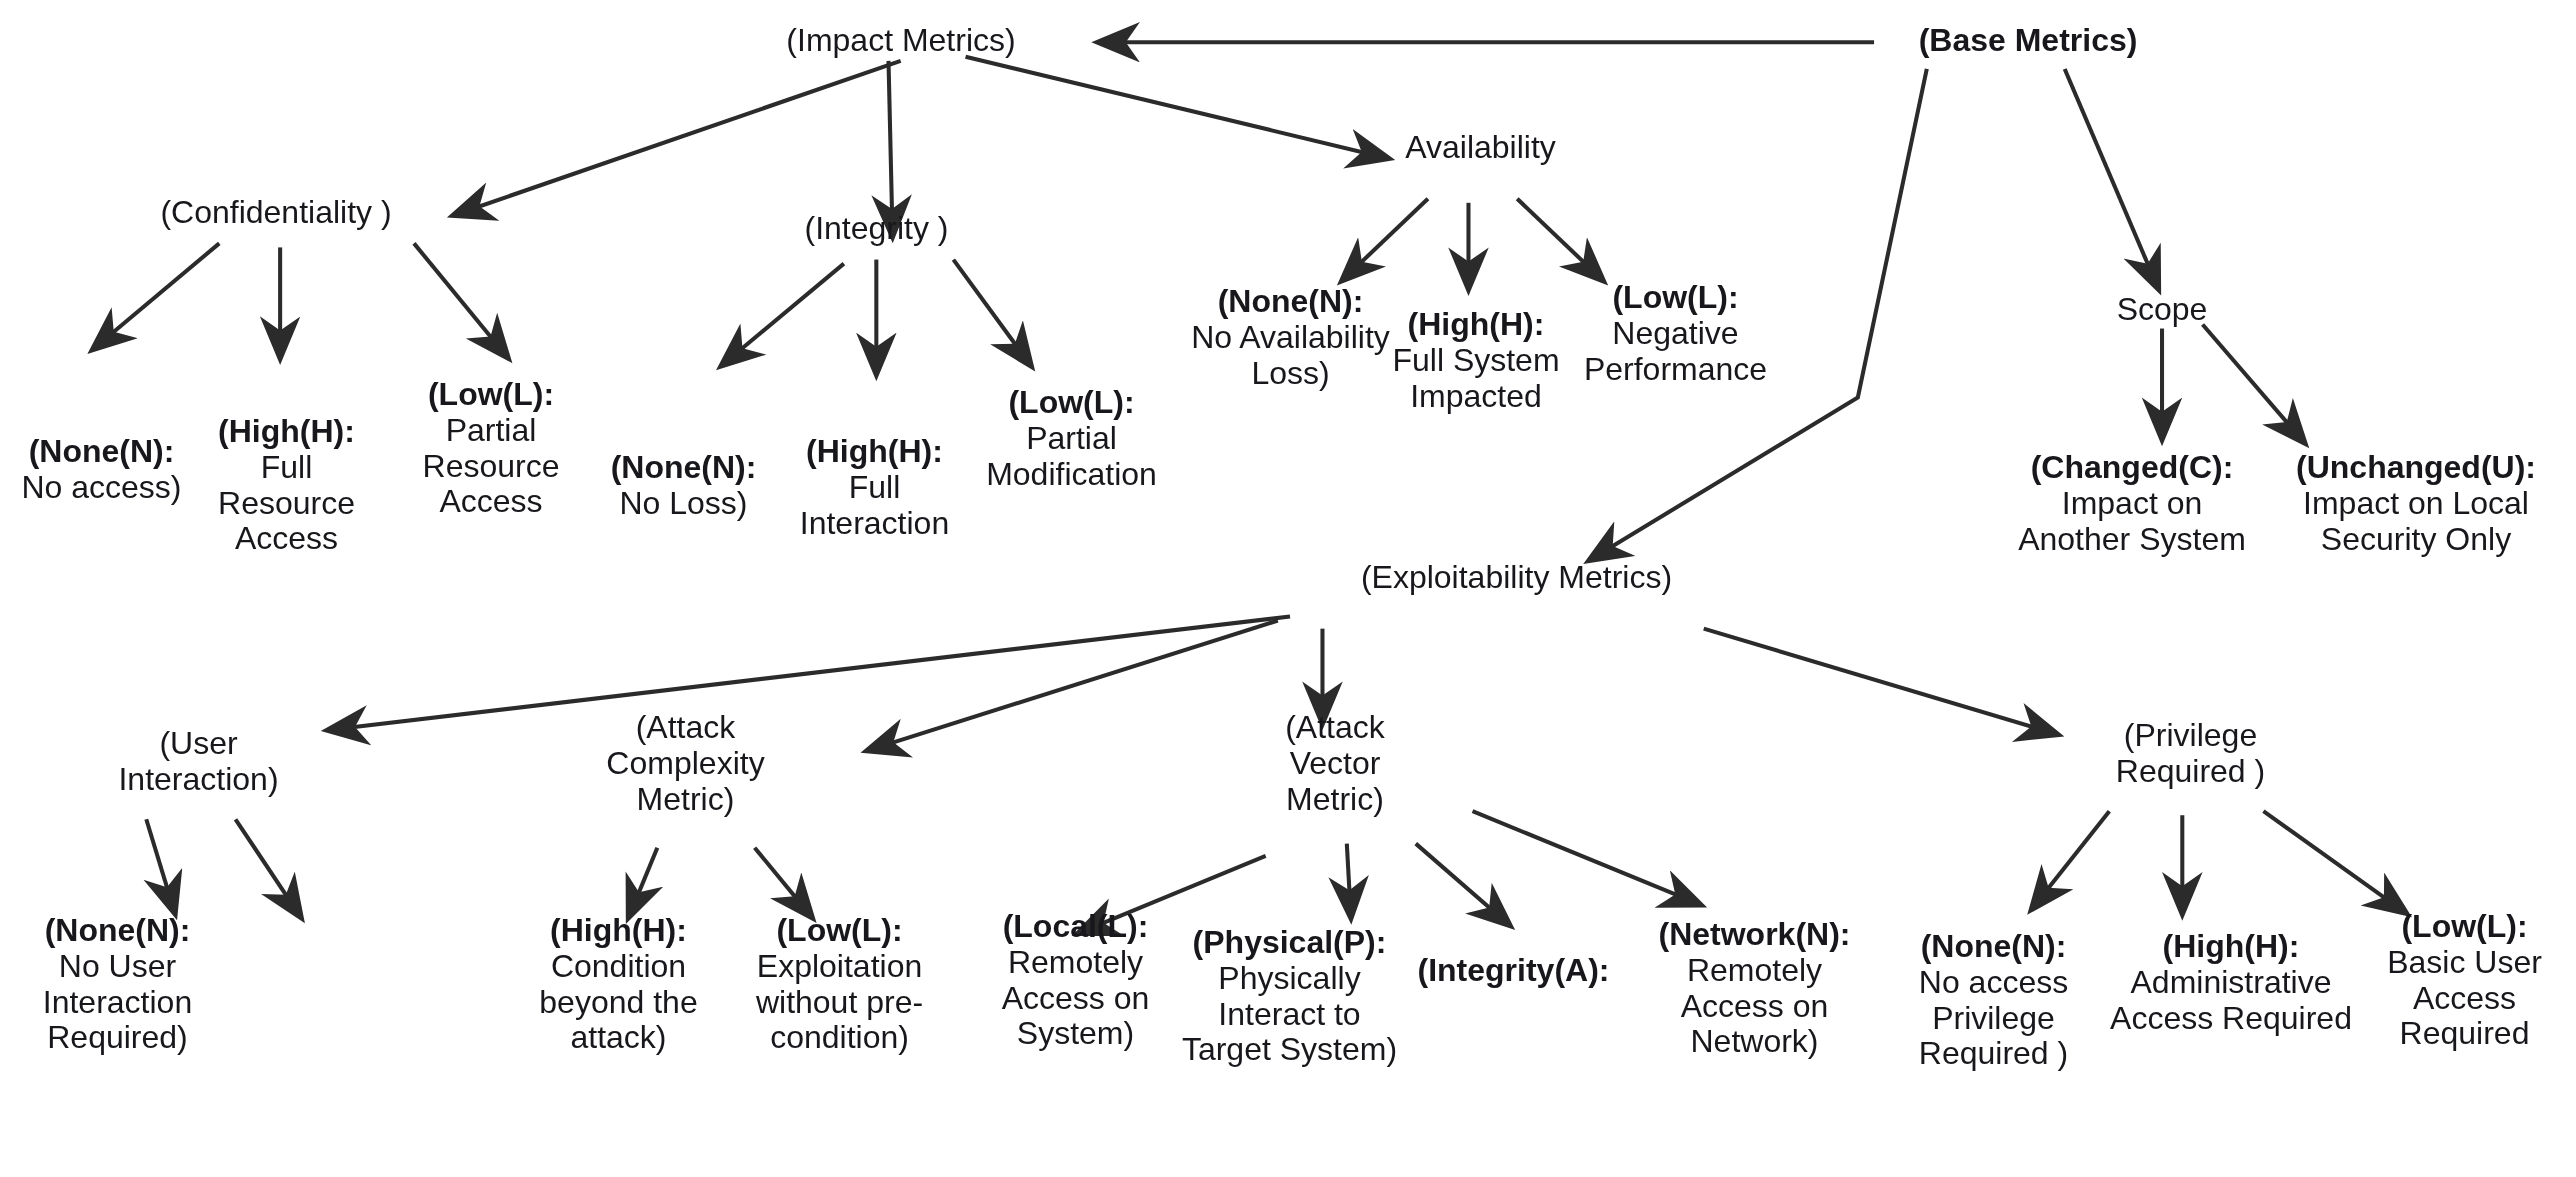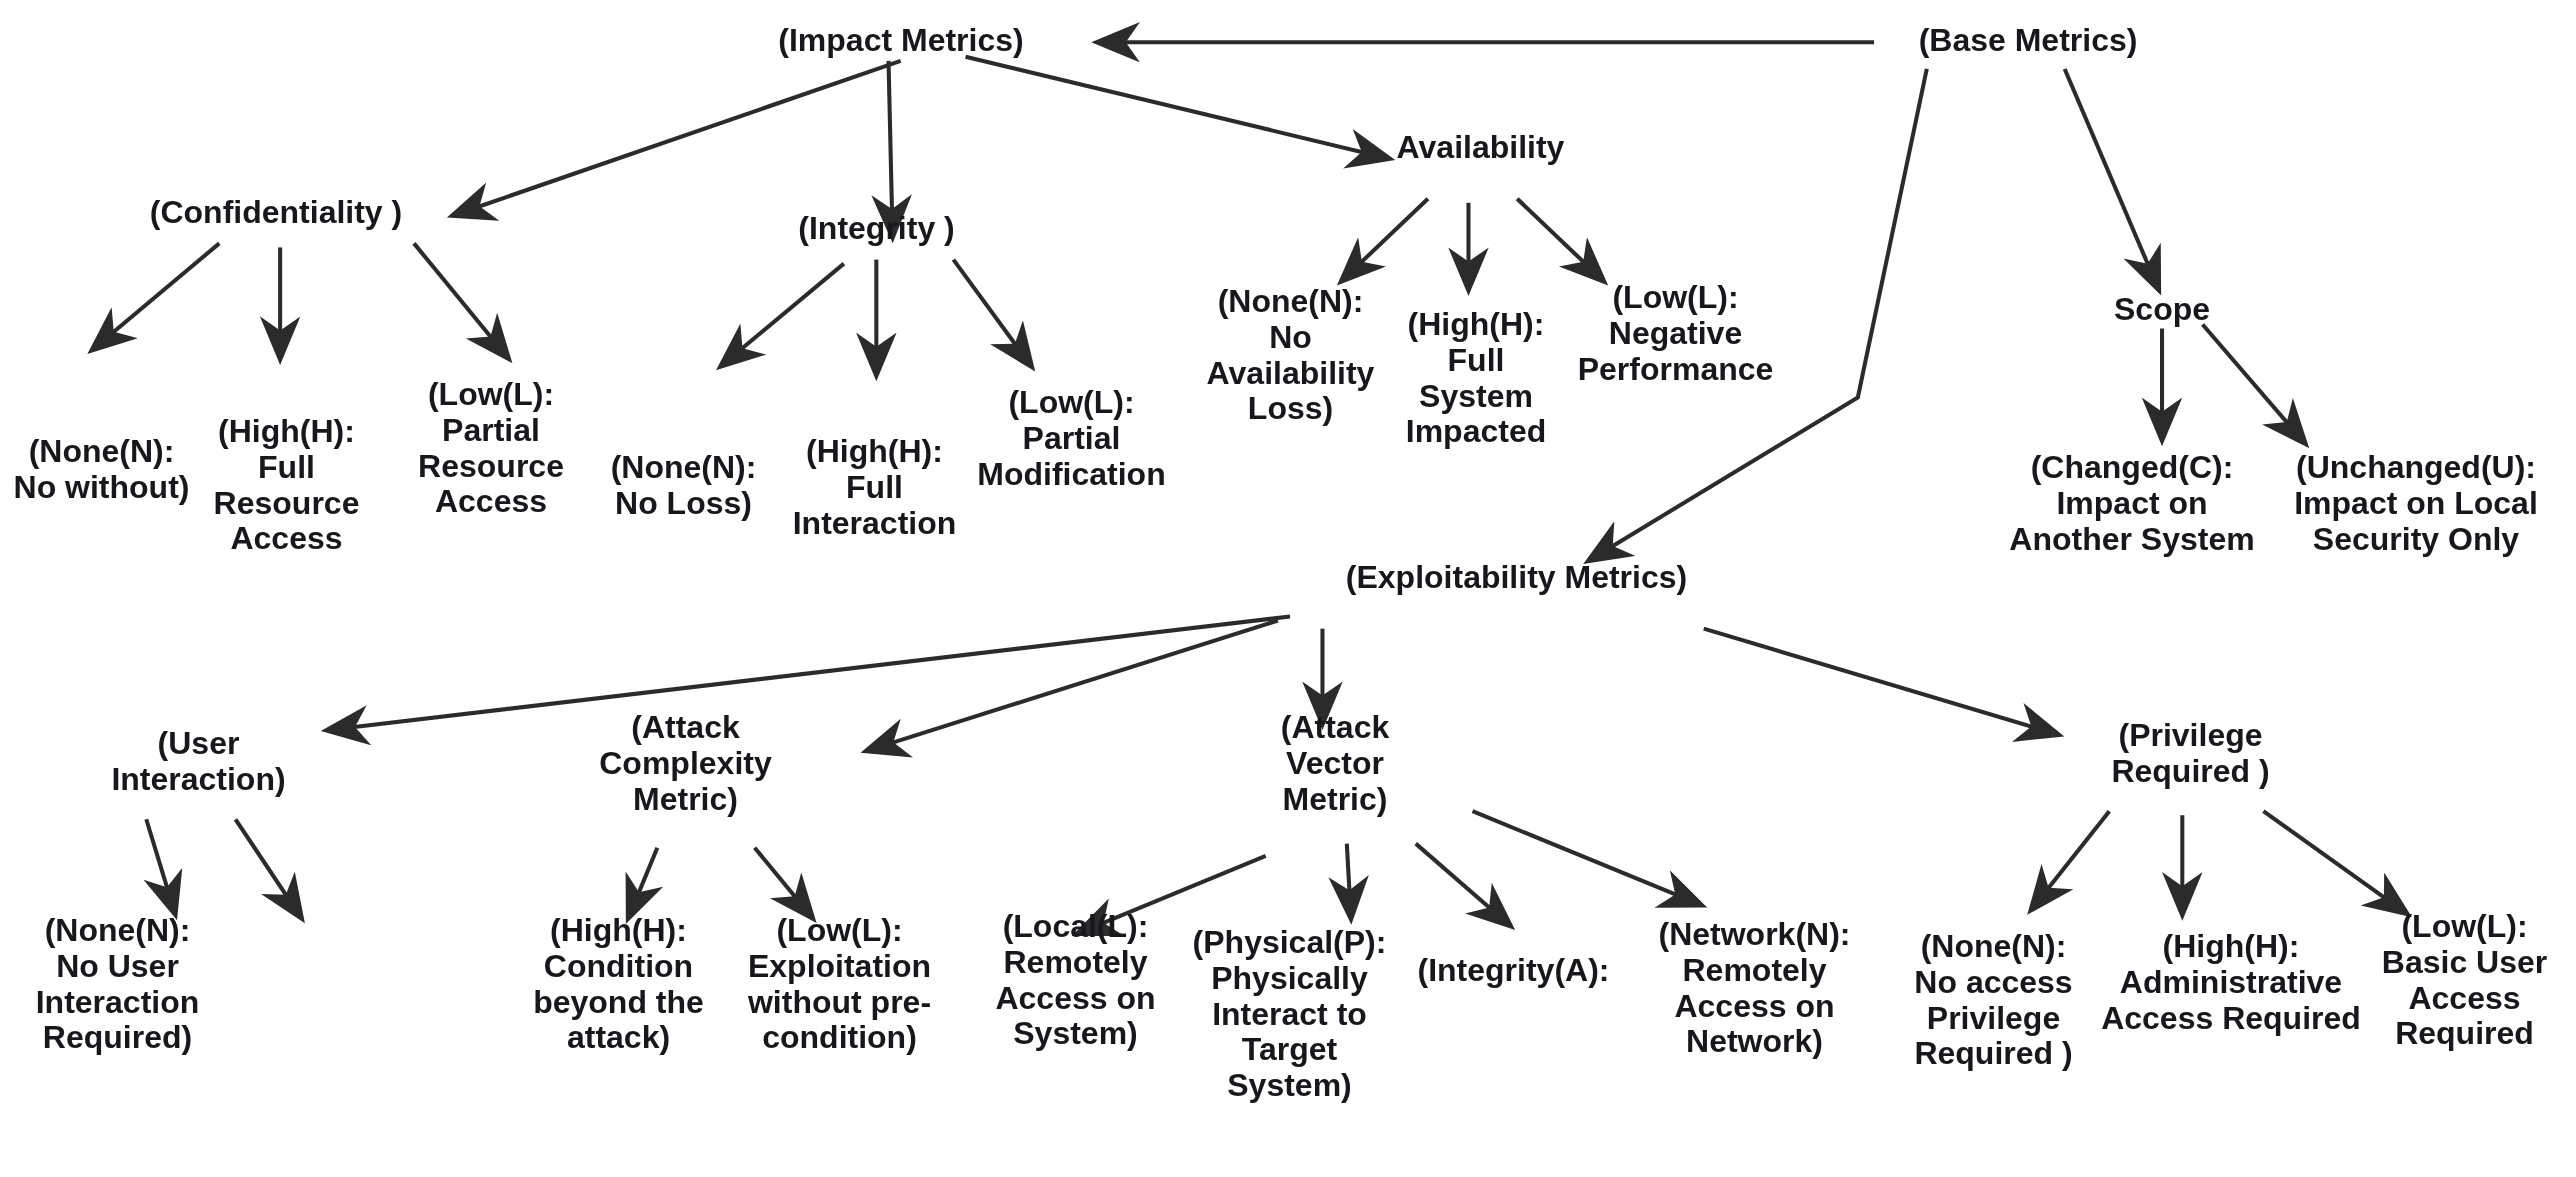--- a/index.html
+++ b/index.html
@@ -13,21 +13,21 @@
   }
   svg.edges{position:absolute;left:0;top:0;width:2576px;height:1177px;pointer-events:none;}
   .node{
     position:absolute;
     text-align:center;
     line-height:1.12;
     color:#18181c;
     white-space:normal;
   }
   .node .hd{font-weight:bold;}
-  .node .bd{font-weight:bold;}
+  .node .bd{font-weight:normal;}
   .root{font-size:32px;}
   .grp{font-size:32px;}
   .leaf{font-size:32px;}
   .n-base .hd{font-weight:bold;}
 </style>
 </head>
 <body>
 
 <div id="canvas">
 
@@ -109,21 +109,21 @@
   <div class="node grp" style="left:759px;top:211px;width:235px;">
     <div class="bd">(Integrity )</div>
   </div>
 
   <div class="node grp" style="left:1379px;top:130px;width:203px;">
     <div class="bd">Availability</div>
   </div>
 
   <div class="node leaf" style="left:8px;top:434px;width:187px;">
     <div class="hd">(None(N):</div>
-    <div class="bd">No without)</div>
+    <div class="bd">No access)</div>
   </div>
 
   <div class="node leaf" style="left:195px;top:414px;width:183px;">
     <div class="hd">(High(H):</div>
     <div class="bd">Full Resource Access</div>
   </div>
 
   <div class="node leaf" style="left:402px;top:377px;width:178px;">
     <div class="hd">(Low(L):</div>
     <div class="bd">Partial Resource Access</div>

